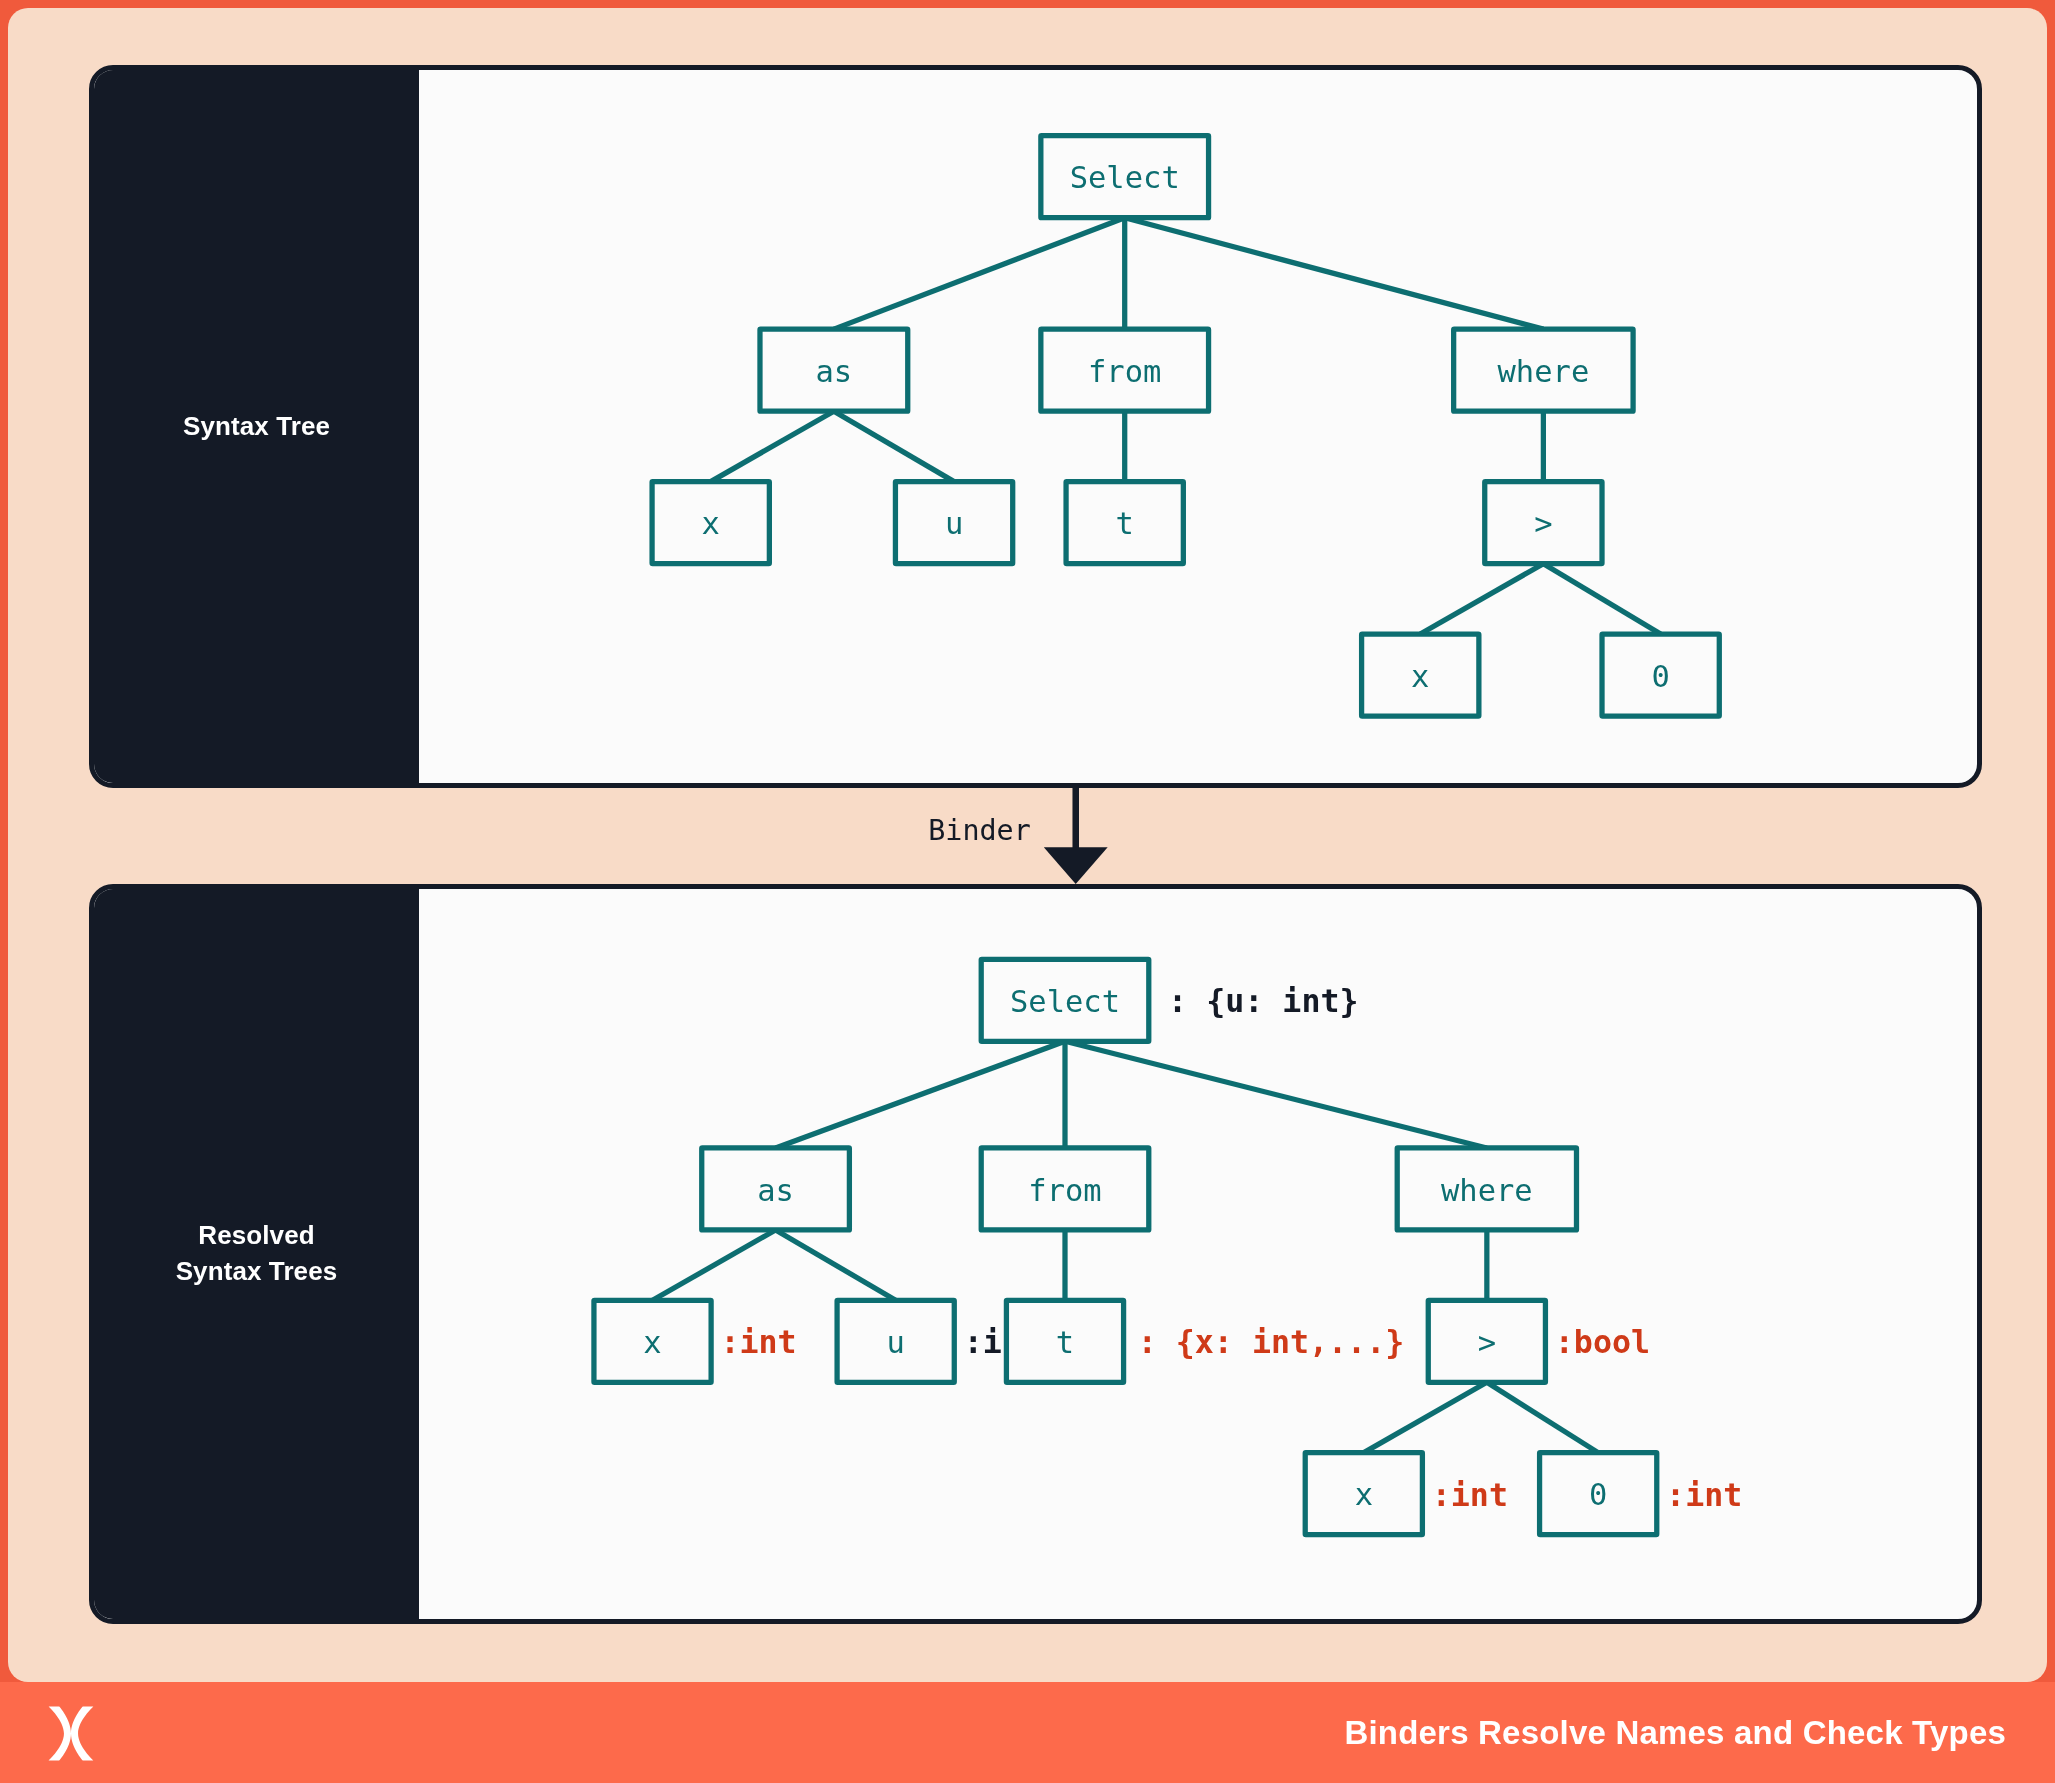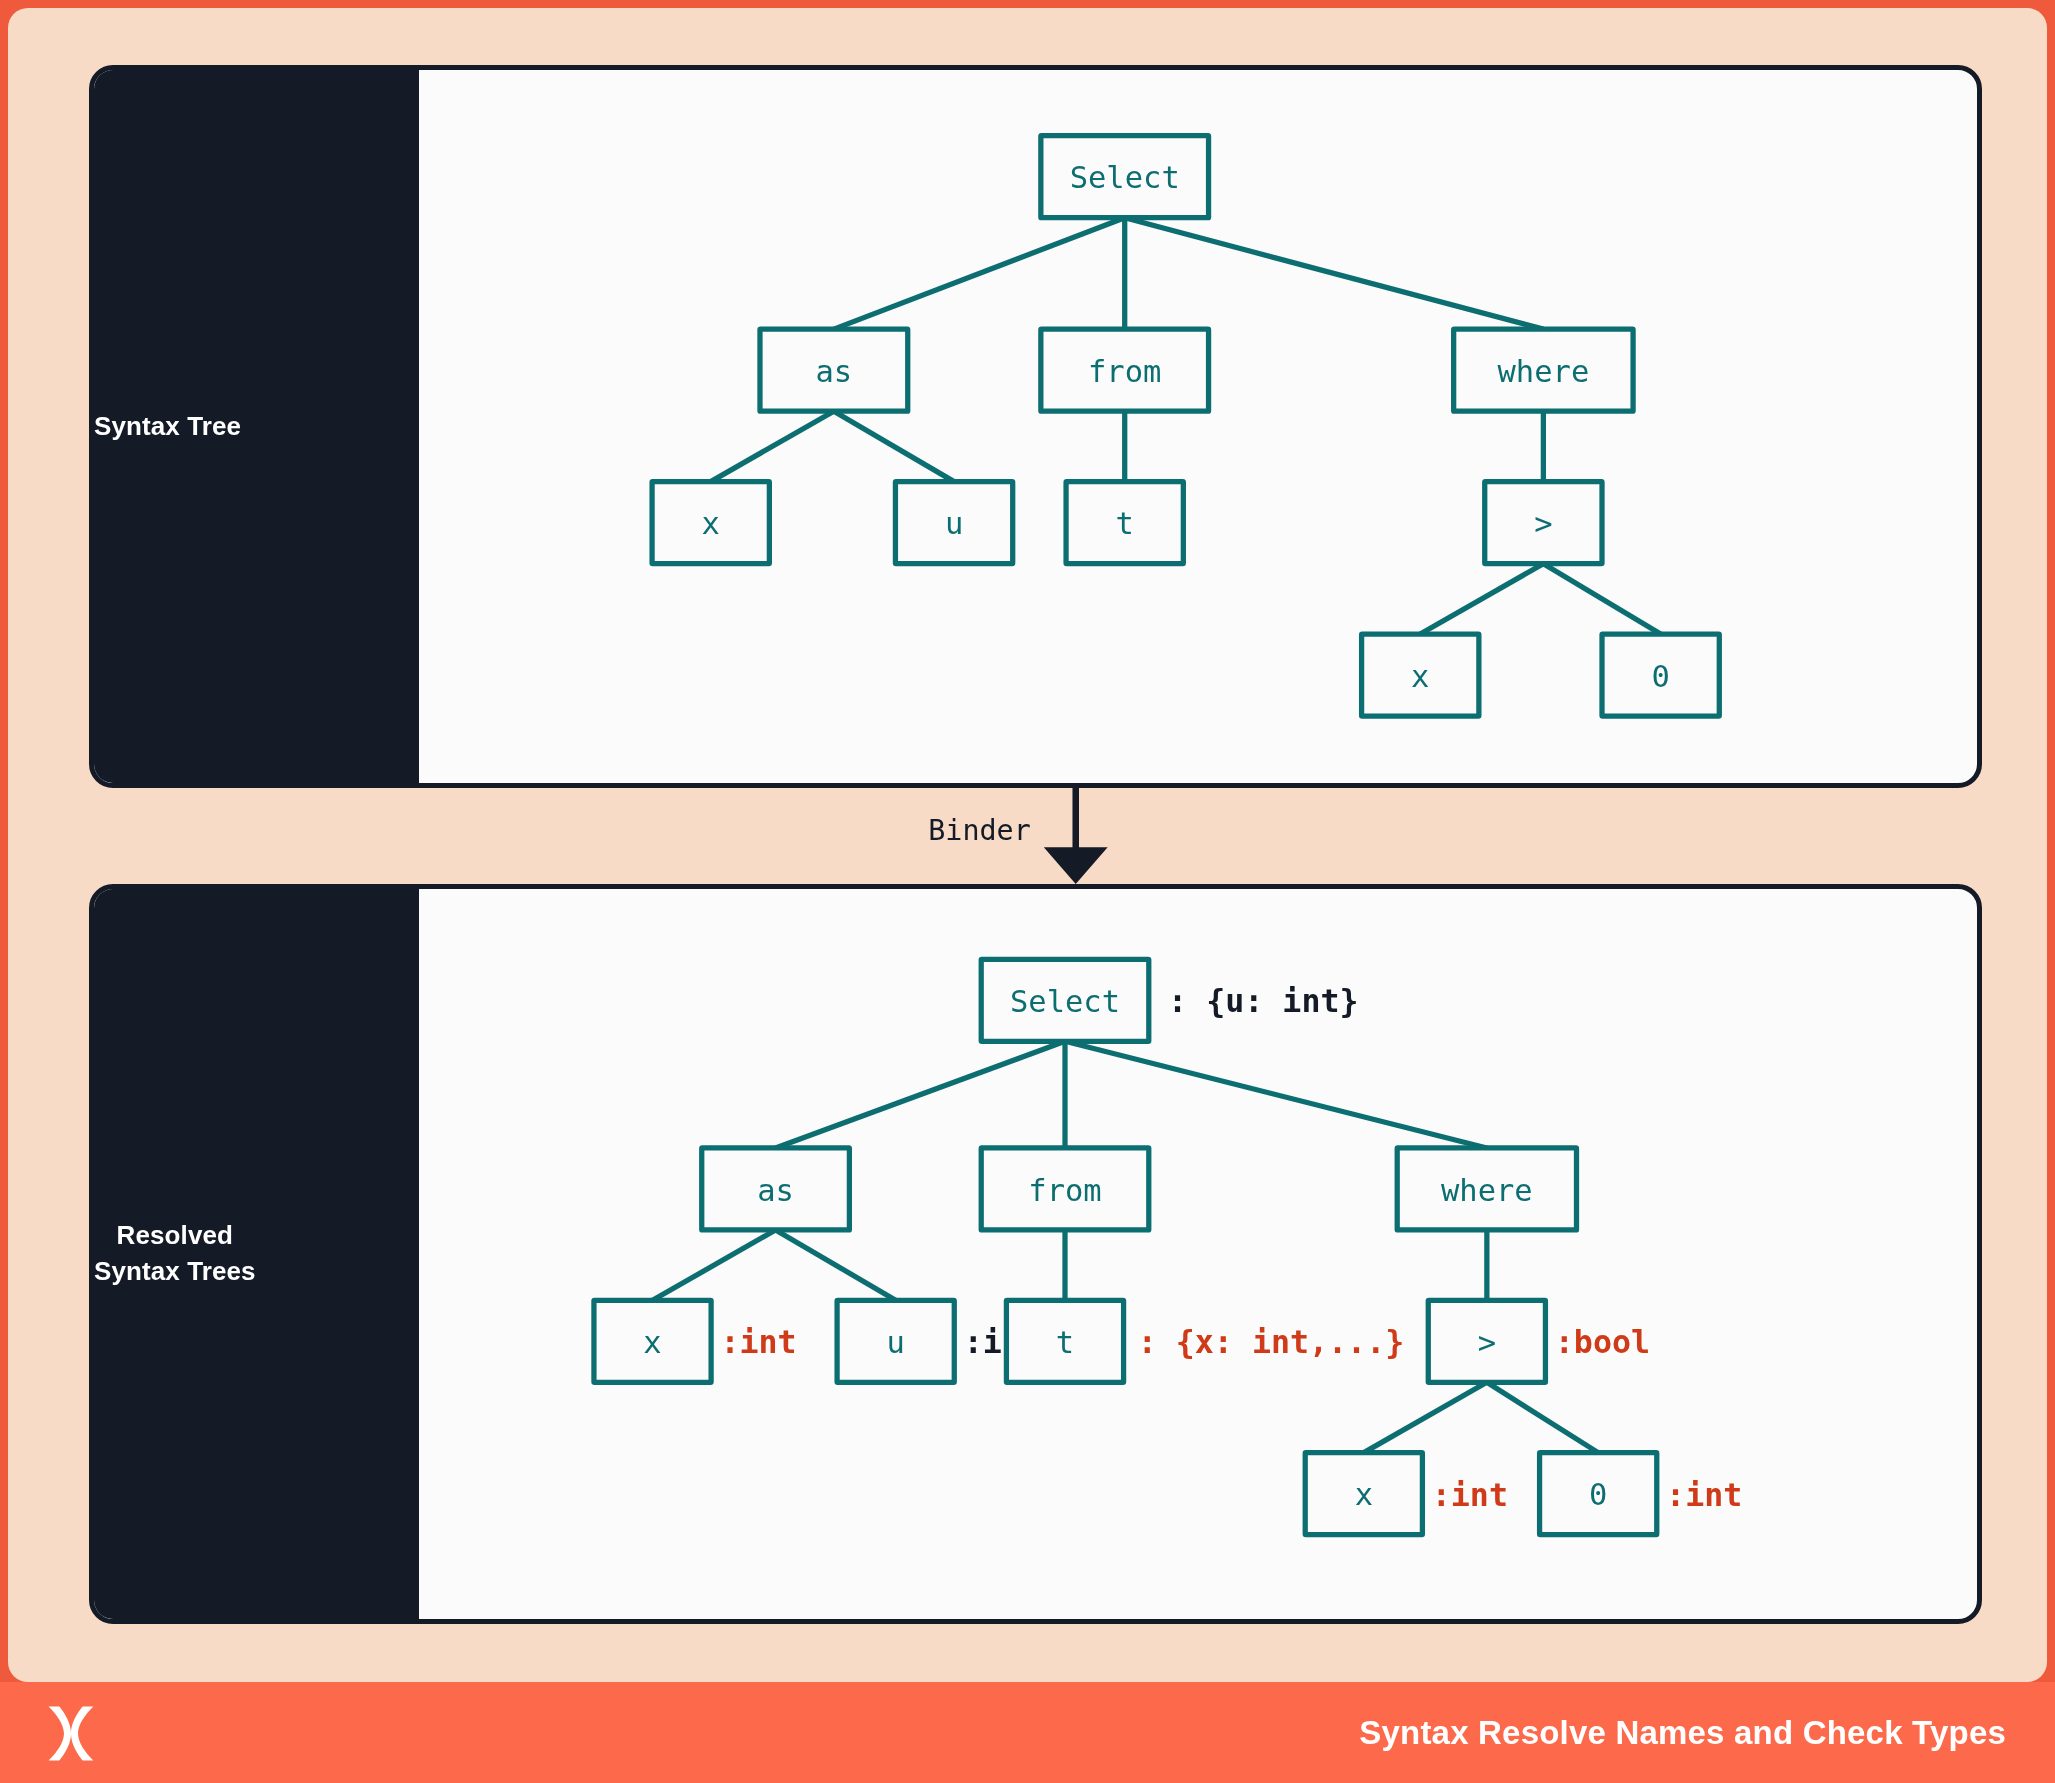--- a/index.html
+++ b/index.html
@@ -27,21 +27,21 @@
     border-radius:24px;
     box-sizing:border-box;
     overflow:hidden;
   }
   #panel-syntax{left:89px;top:65px;width:1893px;height:723px;}
   #panel-resolved{left:89px;top:884px;width:1893px;height:740px;}
 
   .panel-sidebar{
     position:absolute;left:0;top:0;bottom:0;width:325px;
     background:#141A26;
-    display:flex;align-items:center;
+    display:flex;align-items:center;justify-content:center;
   }
   .panel-sidebar .lbl{
     color:#FFFFFF;font-weight:bold;font-size:26px;line-height:1.38;
     text-align:center;letter-spacing:0.1px;
     font-family:"Liberation Sans",sans-serif;
   }
   .panel-body{position:absolute;left:325px;top:0;right:0;bottom:0;margin-top:7px;}
   .panel-body svg{display:block;width:100%;height:100%;}
 
   
@@ -240,16 +240,16 @@
         <text class="ann ann-red" x="2120" y="1022">:int</text>
       </svg>
     </div>
   </div>
 
   <div id="footer">
     <svg class="logo" width="54" height="57" viewBox="0 0 92 96">
       <path d="M8 2 C 8 2, 34 26, 34 48 C 34 70, 8 94, 8 94 L 26 94 C 26 94, 46 72, 46 48 C 46 24, 26 2, 26 2 Z" fill="#FFFFFF"></path>
       <path d="M84 2 C 84 2, 58 26, 58 48 C 58 70, 84 94, 84 94 L 66 94 C 66 94, 46 72, 46 48 C 46 24, 66 2, 66 2 Z" fill="#FFFFFF"></path>
     </svg>
-    <div class="caption">Syntax Resolve Names and Check Types</div>
+    <div class="caption">Binders Resolve Names and Check Types</div>
   </div>
 </div>
 
 
 </body></html>

